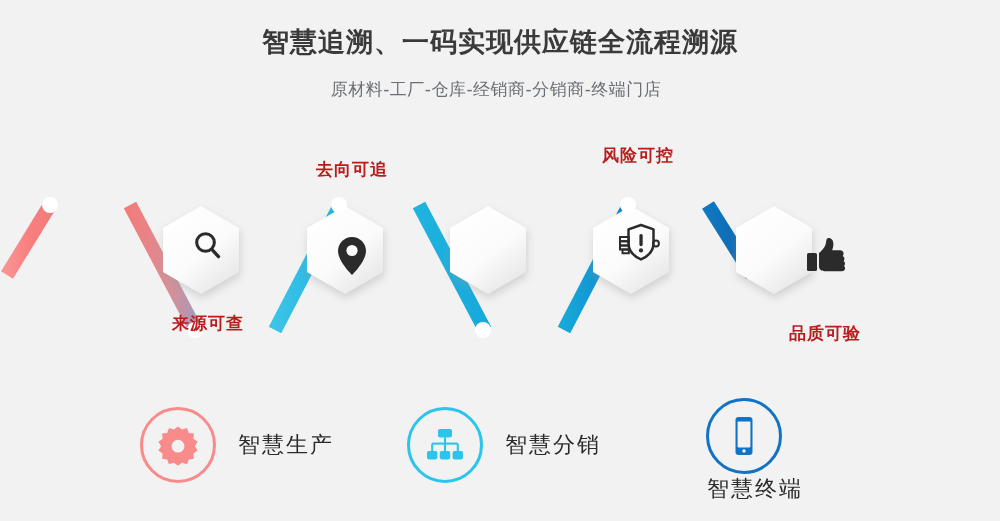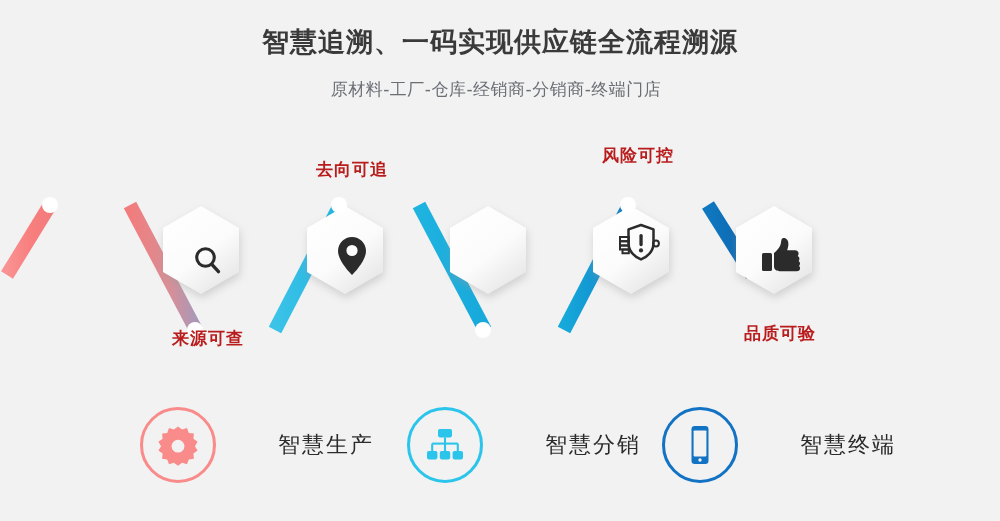--- a/index.html
+++ b/index.html
@@ -95,21 +95,20 @@
     top: 398px;
     width: 1000px;
     height: 100px;
   }
   .feature {
     position: absolute;
     top: 0;
     height: 94px;
     display: flex;
     align-items: center;
-    gap: 40px;
   }
   .feature-circle {
     width: 76px;
     height: 76px;
     border-radius: 50%;
     border: 3px solid #cccccc;
     box-sizing: border-box;
     display: flex;
     align-items: center;
     justify-content: center;
@@ -218,21 +217,21 @@
         <polygon points="38,0 76,22 76,66 38,88 0,66 0,22" transform="translate(736,26)" fill="url(#hexGrad)"></polygon>
       </g>
 
       <circle cx="50" cy="25" r="8" fill="#ffffff"></circle>
       <circle cx="195" cy="150" r="8" fill="#ffffff"></circle>
       <circle cx="339" cy="25" r="8" fill="#ffffff"></circle>
       <circle cx="483" cy="150" r="8" fill="#ffffff"></circle>
       <circle cx="628" cy="25" r="8" fill="#ffffff"></circle>
     </svg>
 
-    <div class="hex-node" style="left:160px; top:27px;font-family:Liberation Mono, monospace;">
+    <div class="hex-node" style="left:160px; top:12px;font-family:Liberation Mono, monospace;">
       <div class="hex-icon">
         <svg width="40" height="40" viewBox="0 0 40 40">
           <circle cx="17.5" cy="16.5" r="8.8" fill="none" stroke="#2b2b2b" stroke-width="3.1"></circle>
           <line x1="23.6" y1="23.2" x2="30.5" y2="30.6" stroke="#2b2b2b" stroke-width="3.4" stroke-linecap="round"></line>
         </svg>
       </div>
       <div class="hex-label below">来源可查</div>
     </div>
 
     <div class="hex-node" style="left:304px; top:22px;">
@@ -255,21 +254,21 @@
           <path d="M5 17 L13.8 17 L13.8 21.2 L5 21.2 Z" fill="none" stroke="#2b2b2b" stroke-width="2"></path>
           <path d="M5 21.2 L13.8 21.2 L13.8 25.4 L5 25.4 Z" fill="none" stroke="#2b2b2b" stroke-width="2"></path>
           <path d="M5 25.4 L13.8 25.4 L13.8 29.6 L5 29.6 Z" fill="none" stroke="#2b2b2b" stroke-width="2"></path>
           <path d="M7.5 29.6 L13.8 29.6 L13.8 33.2 L7.5 33.2 Z" fill="none" stroke="#2b2b2b" stroke-width="2"></path>
           <circle cx="41" cy="23.5" r="2.9" fill="none" stroke="#2b2b2b" stroke-width="2"></circle>
         </svg>
       </div>
       <div class="hex-label above">风险可控</div>
     </div>
 
-    <div class="hex-node" style="left:732px; top:22px;">
+    <div class="hex-node" style="left:777px; top:22px;">
       <div class="hex-icon">
         <svg width="46" height="44" viewBox="0 0 46 44">
           <rect x="5" y="19" width="10" height="18" rx="1.6" fill="#2b2b2b"></rect>
           <path d="M17 19 C17 19 21.5 15.6 23.4 11 C24.6 8.1 23.6 4 26.6 4 C29.6 4 31.4 6.4 31.4 10
                    C31.4 13 30.2 16.2 30.2 16.2 L38 16.2 C40.2 16.2 41.6 17.7 41.6 19.6
                    C41.6 21.1 40.6 22.1 40.6 22.1 C41.7 22.5 42.4 23.5 42.4 24.8
                    C42.4 26.2 41.5 27.1 41.5 27.1 C42.4 27.6 43 28.5 43 29.6
                    C43 31 42 32 42 32 C42.7 32.5 43.1 33.4 43.1 34.3
                    C43.1 36 41.7 37.3 39.7 37.3 L22.6 37.3 C19.6 37.3 17 35.6 17 32.6 Z" fill="#2b2b2b"></path>
         </svg>
@@ -305,21 +304,21 @@
           <line x1="22" y1="12.4" x2="22" y2="18.6" stroke="#2bc4ea" stroke-width="2.1"></line>
           <line x1="9.2" y1="18.6" x2="34.8" y2="18.6" stroke="#2bc4ea" stroke-width="2.1"></line>
           <line x1="9.2" y1="18.6" x2="9.2" y2="26" stroke="#2bc4ea" stroke-width="2.1"></line>
           <line x1="22" y1="18.6" x2="22" y2="26" stroke="#2bc4ea" stroke-width="2.1"></line>
           <line x1="34.8" y1="18.6" x2="34.8" y2="26" stroke="#2bc4ea" stroke-width="2.1"></line>
         </svg>
       </div>
       <div class="feature-label">智慧分销</div>
     </div>
 
-    <div class="feature" style="left:662px;">
+    <div class="feature" style="left:685px;flex-direction:column;">
       <div class="feature-circle" style="border-color:#1272c4;">
         <svg width="30" height="44" viewBox="0 0 30 44">
           <rect x="6.5" y="3" width="17" height="38" rx="3.2" fill="#1272c4"></rect>
           <rect x="8.6" y="7.4" width="12.8" height="26" rx="0.8" fill="#f2f2f2"></rect>
           <circle cx="15" cy="37" r="1.7" fill="#f2f2f2"></circle>
         </svg>
       </div>
       <div class="feature-label">智慧终端</div>
     </div>
 

